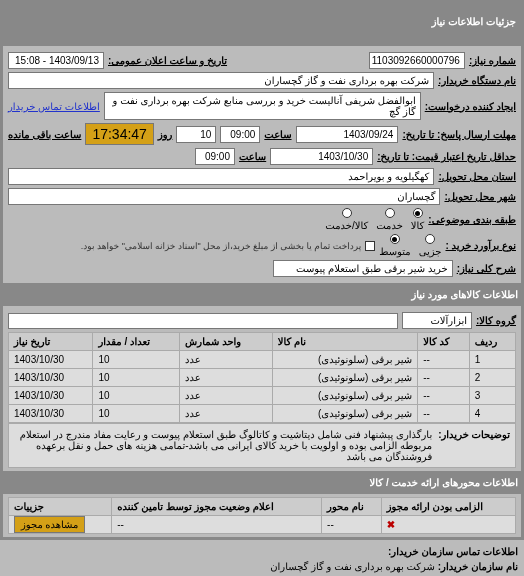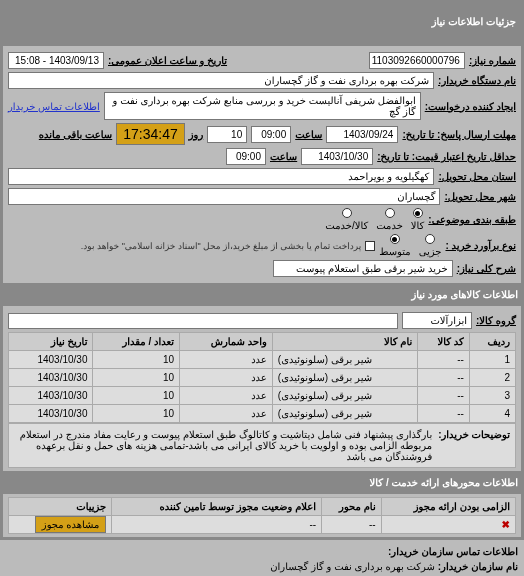--- a/index.html
+++ b/index.html
@@ -38,21 +38,21 @@
 }
 .field {
   background: #fff;
   border: 1px solid #777;
   padding: 2px 4px;
   font-size: 10px;
   min-height: 16px;
   display: inline-block;
 }
 .field-wide { flex: 1; }
-.field-small { width: 72px; }
+.field-small { width: 103px; }
 .field-med { width: 96px; }
 .field-sm { width: 40px; }
 .link-blue { color: #2233cc; text-decoration: underline; cursor: pointer; text-align: center; }
 .timer-box {
   background: #d4a017;
   color: #000;
   padding: 2px 6px;
   border: 1px solid #777;
   font-size: 14px;
 }
@@ -69,24 +69,24 @@
   width: 10px; height: 10px; border: 1px solid #333; background: #fff; display: inline-block;
 }
 .note-small { font-size: 9px; color: #333; }
 .section-title {
   background: #888; color: #fff; padding: 3px 6px; font-weight: bold; font-size: 10px;
 }
 table {
   width: 100%; border-collapse: collapse; font-size: 10px; background: #ddd;
 }
 th, td {
-  border: 1px solid #aaa; padding: 3px 5px; text-align: right;
+  border: 1px solid #aaa; padding: 3px 5px; text-align: left;
 }
 th { background: #ccc; font-weight: bold; }
-td.right { text-align: left; }
+td.right { text-align: right; }
 .desc-box {
   background: #ddd; border: 1px solid #aaa; padding: 5px; font-size: 10px;
   display: flex; gap: 6px;
 }
 .desc-label { font-weight: bold; white-space: nowrap; }
 .red-text { color: #b00; font-weight: bold; }
 .btn-view {
   background: #d4a017; border: 1px solid #777; padding: 2px 6px; font-size: 10px; cursor: pointer; font-family: Liberation Serif, serif;
 }
 .footer-info { background: #bbb; padding: 4px 6px; font-size: 10px; line-height: 1.5; }

